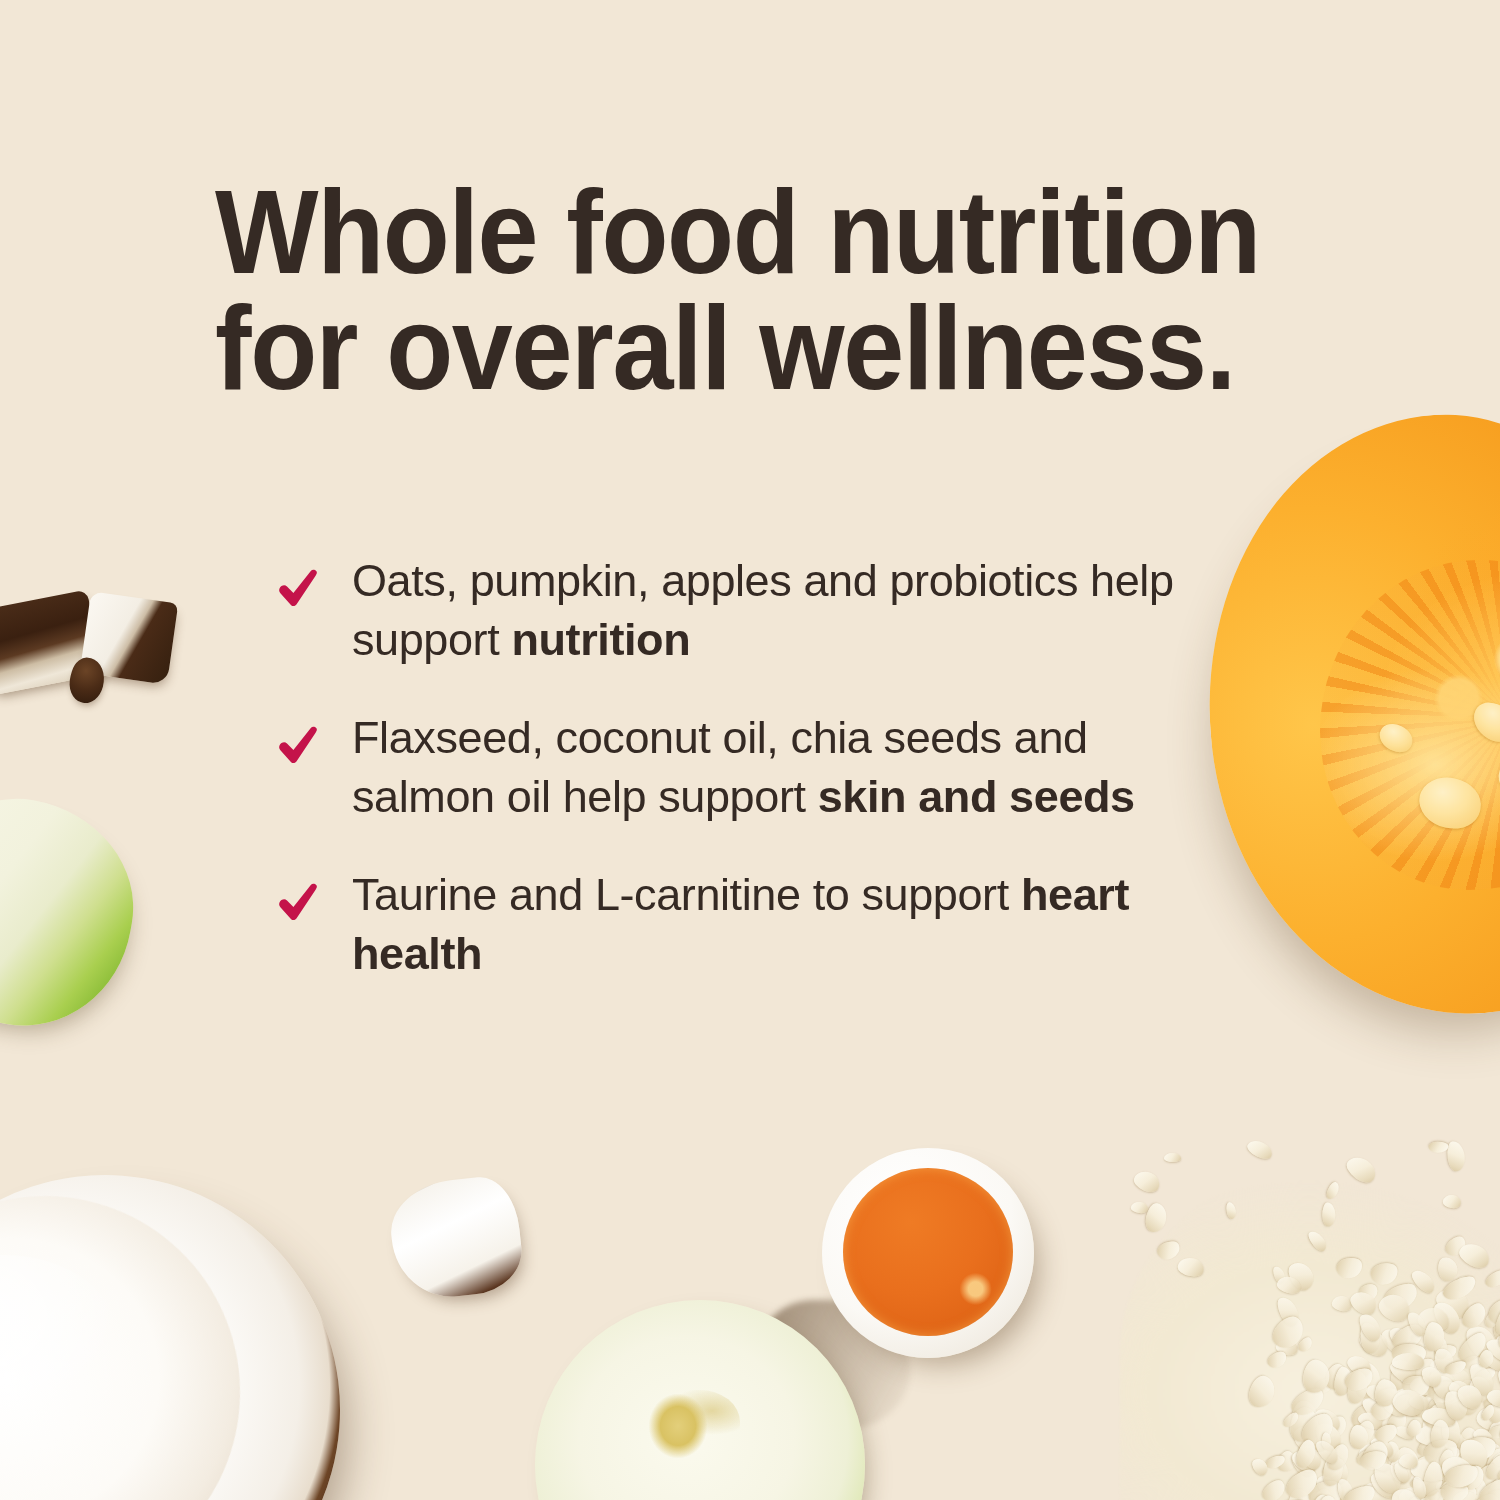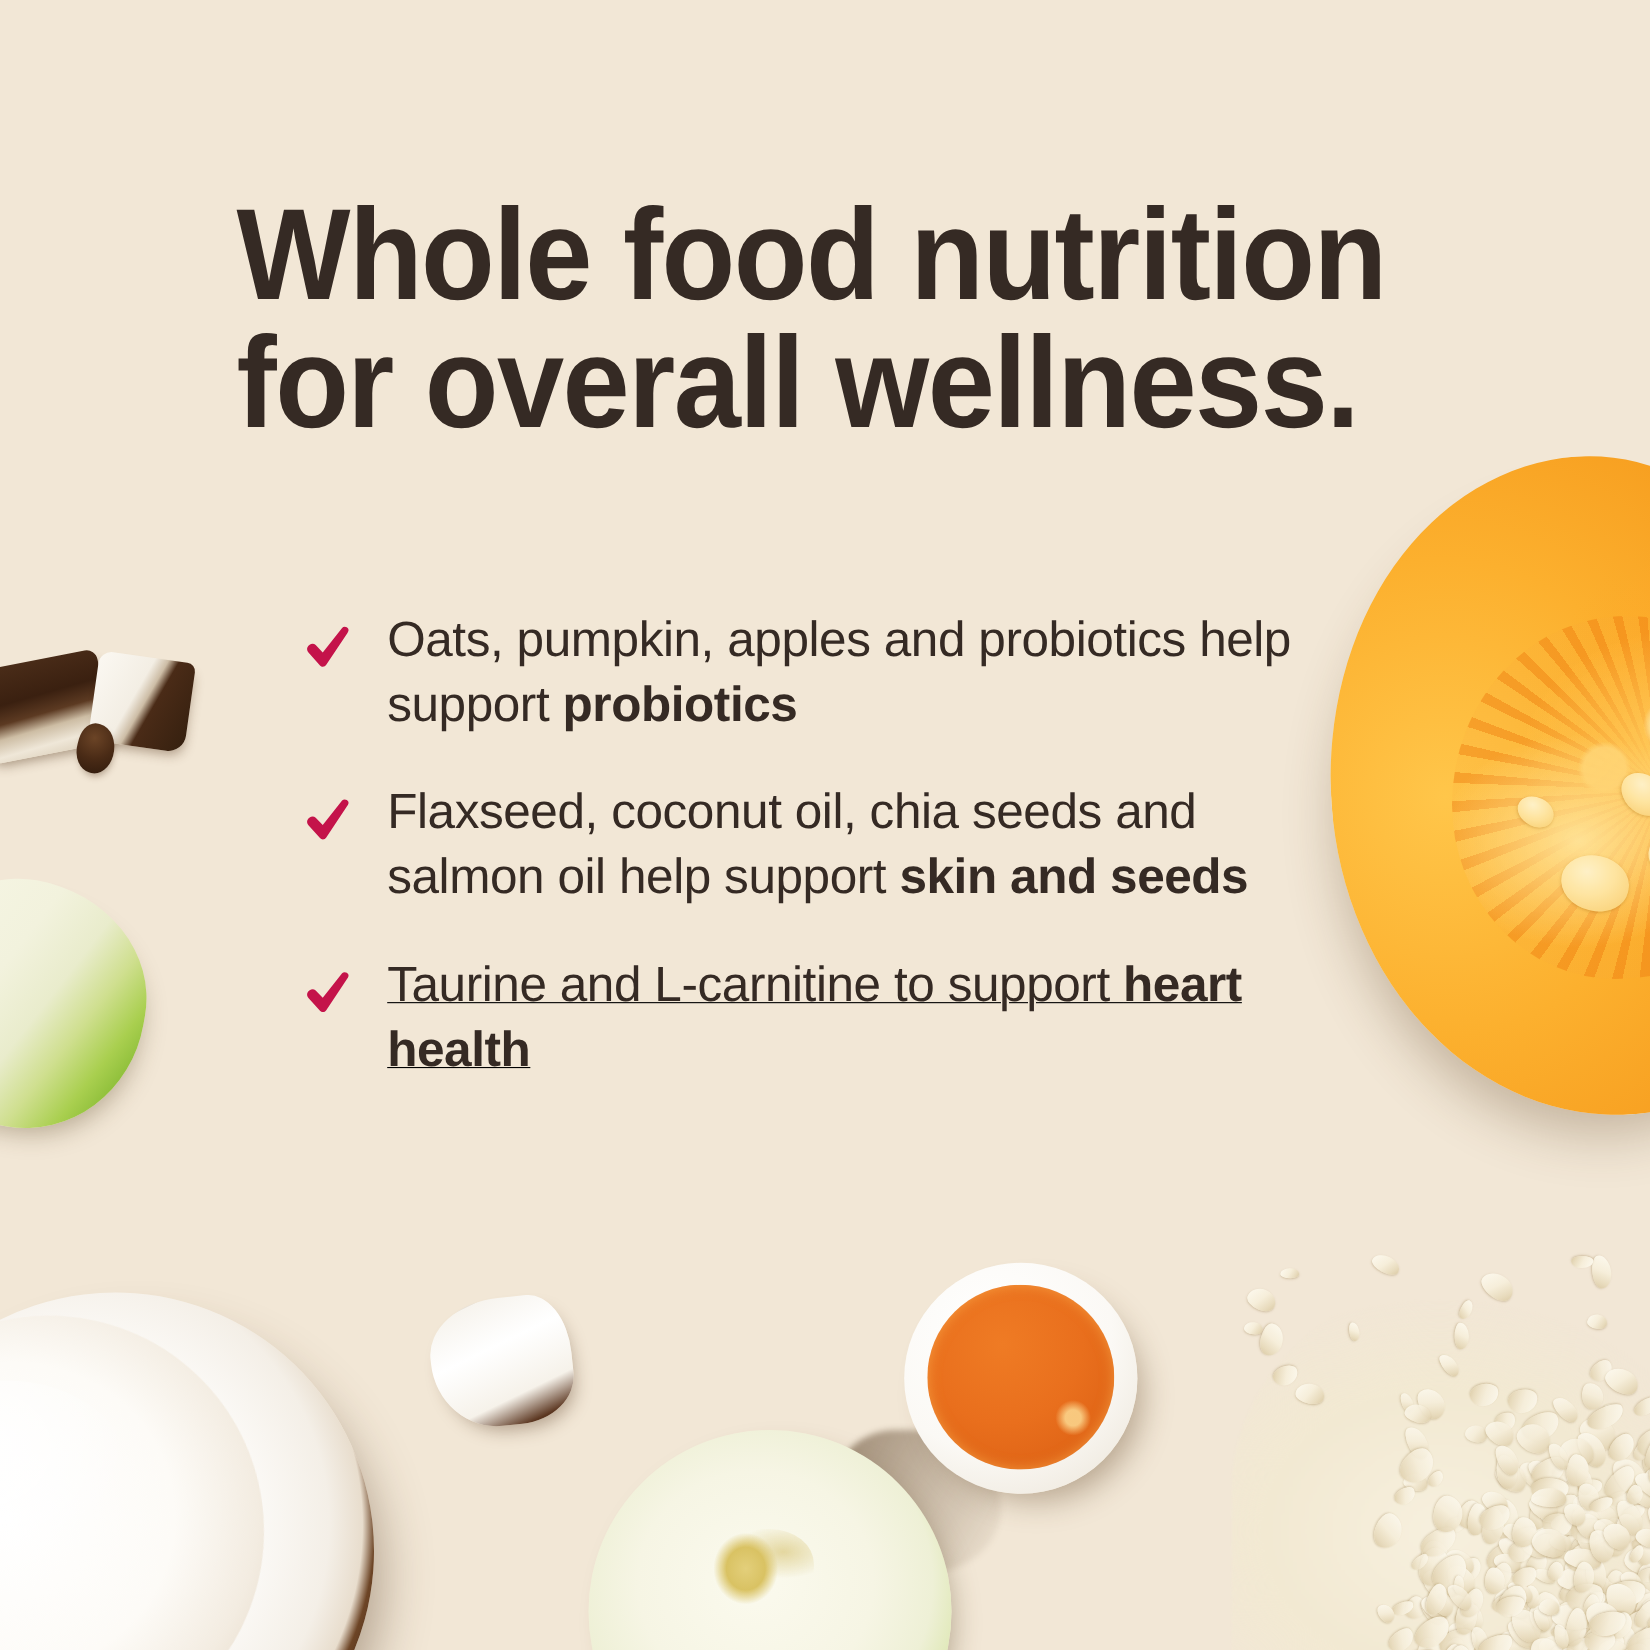--- a/index.html
+++ b/index.html
@@ -183,21 +183,21 @@
     font-size:118px;
     line-height:.98;
     letter-spacing:-1.5px;
     transform:scaleX(.93);
     transform-origin:left top;
   }
   #headline .hl{display:block;white-space:nowrap;}
 
   #bullets{position:absolute;left:276px;top:552px;width:960px;}
   .bullet{position:relative;padding-left:76px;margin-bottom:40px;}
-  .bullet:last-child{margin-bottom:1px;text-decoration:underline;}
+  .bullet:last-child{margin-bottom:1px;}
   .check{
     position:absolute;left:0;top:14px;width:46px;height:46px;
   }
   .check svg{display:block;width:46px;height:46px;}
   .btext{
     color:#352a24;
     font-size:45px;
     line-height:1.30;
     font-family:"Liberation Sans", sans-serif;
     font-weight:400;
@@ -532,21 +532,21 @@
     </div>
 
     <div id="bullets">
 
       <div class="bullet">
         <span class="check">
           <svg viewBox="0 0 46 46" xmlns="http://www.w3.org/2000/svg" aria-hidden="true">
             <path d="M3.5 22.5 C5 19.5 8.5 18.2 11 20.4 L17.4 27.1 L35.0 4.8 C36.4 3.1 39.6 3.6 40.6 5.6 C41.3 7.0 40.6 8.3 39.6 9.8 L20.6 38.3 C19.3 40.4 16.5 40.7 14.9 38.9 L4.4 27.2 C3.2 25.8 2.8 24.0 3.5 22.5 Z" fill="#C4134A"></path>
           </svg>
         </span>
-        <span class="btext"><span>Oats, pumpkin, apples and probiotics help support </span><b>probiotics</b></span>
+        <span class="btext"><span>Oats, pumpkin, apples and probiotics help support </span><b>nutrition</b></span>
       </div>
 
       <div class="bullet">
         <span class="check">
           <svg viewBox="0 0 46 46" xmlns="http://www.w3.org/2000/svg" aria-hidden="true">
             <path d="M3.5 22.5 C5 19.5 8.5 18.2 11 20.4 L17.4 27.1 L35.0 4.8 C36.4 3.1 39.6 3.6 40.6 5.6 C41.3 7.0 40.6 8.3 39.6 9.8 L20.6 38.3 C19.3 40.4 16.5 40.7 14.9 38.9 L4.4 27.2 C3.2 25.8 2.8 24.0 3.5 22.5 Z" fill="#C4134A"></path>
           </svg>
         </span>
         <span class="btext"><span>Flaxseed, coconut oil, chia seeds and salmon oil help support </span><b>skin and seeds</b></span>
       </div>

